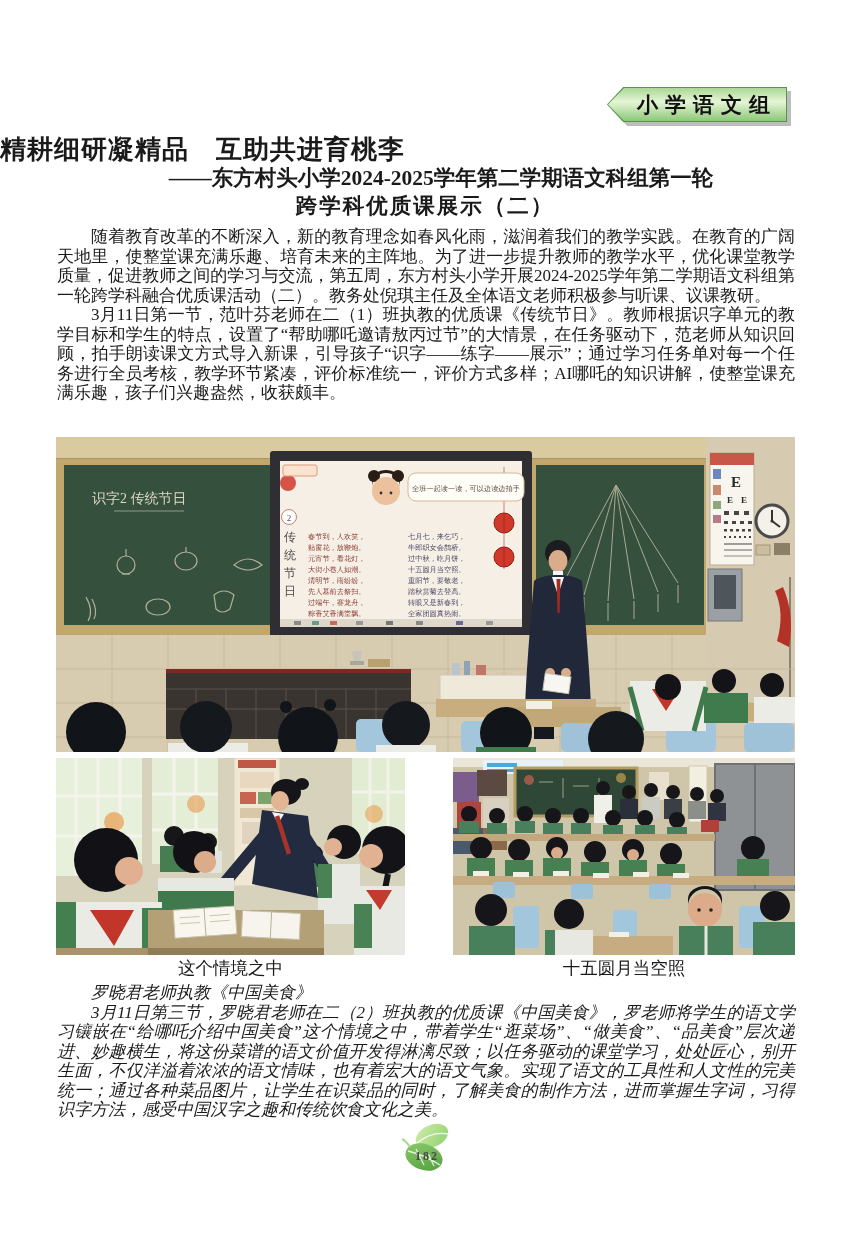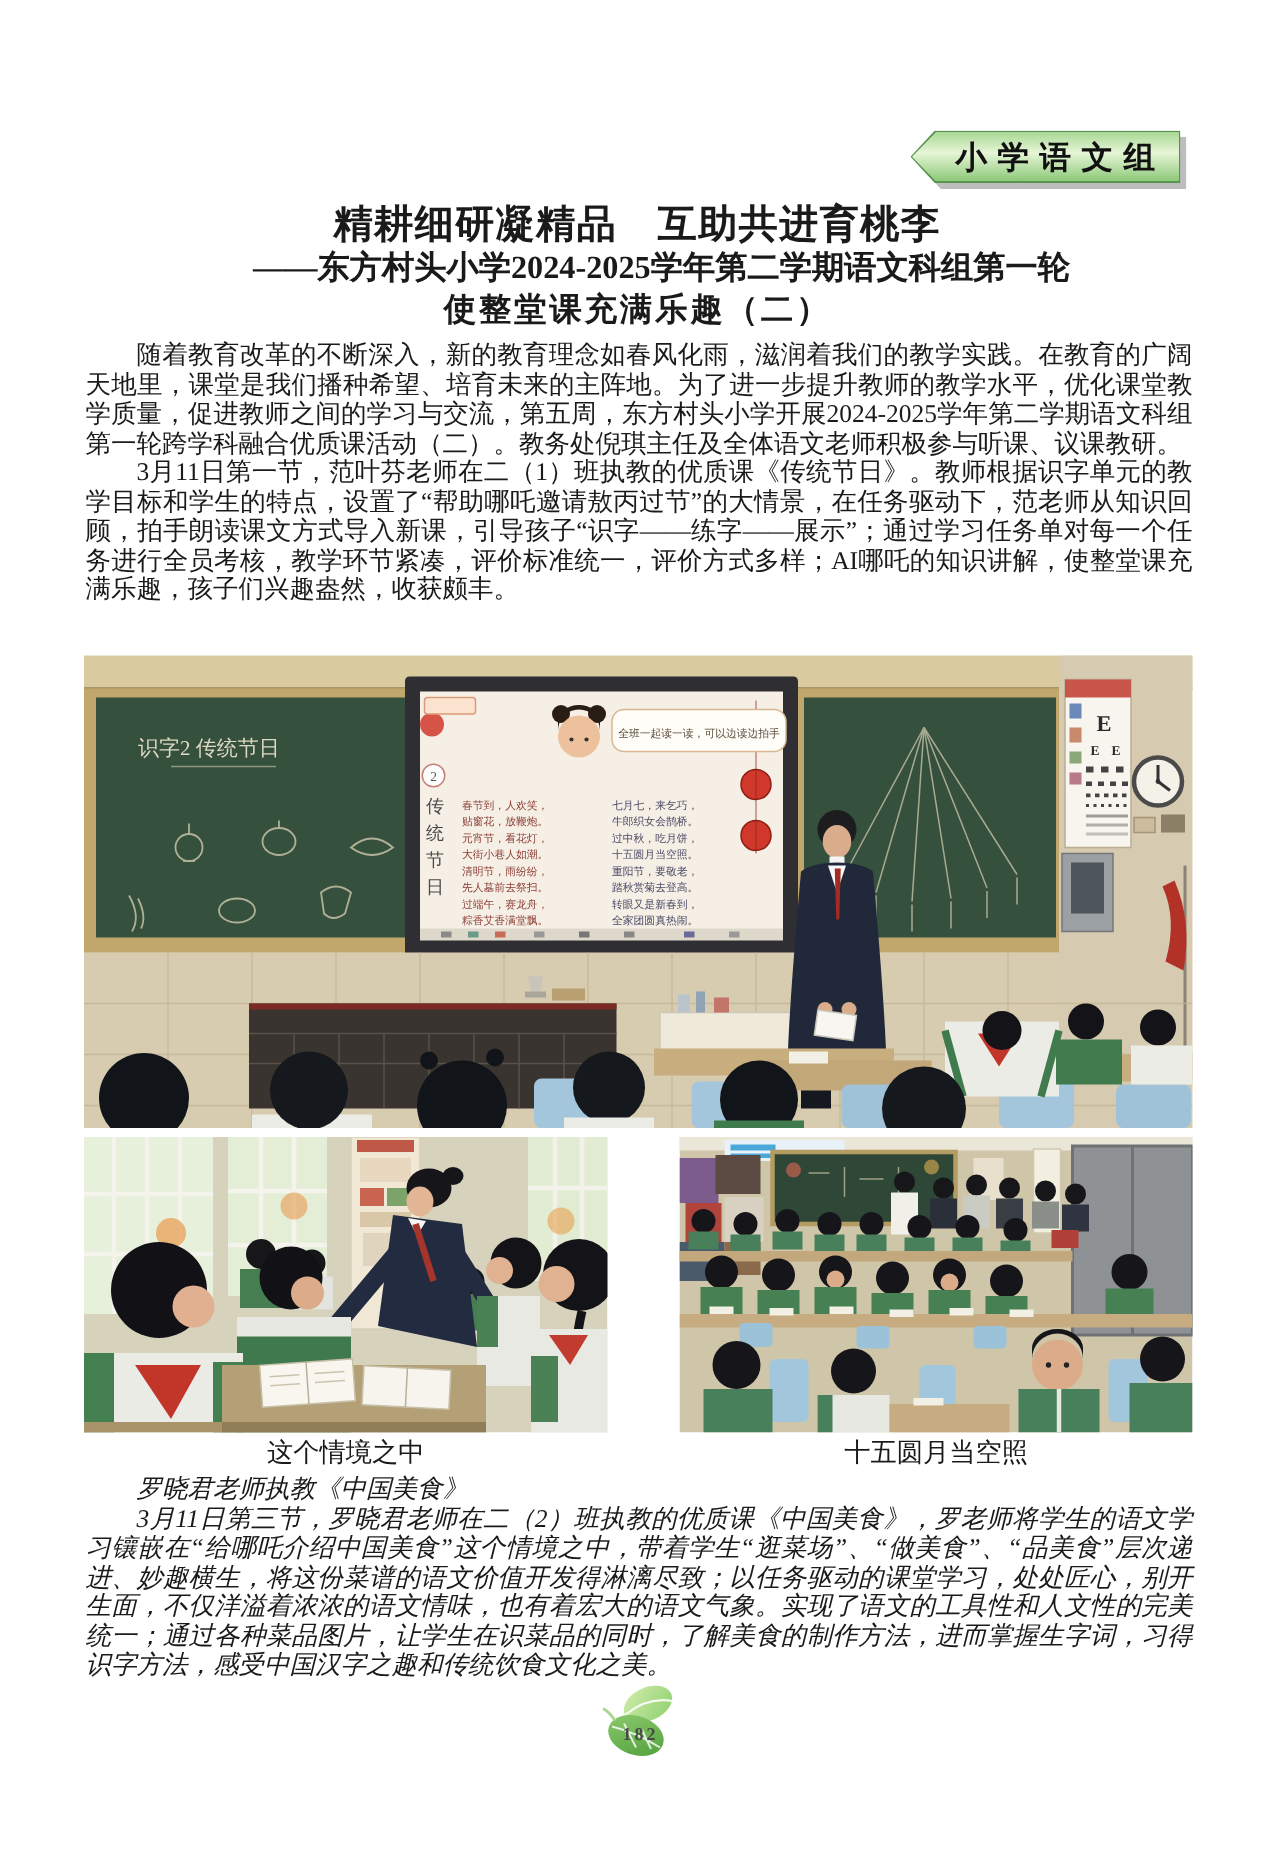--- a/index.html
+++ b/index.html
@@ -13,21 +13,21 @@
     background:#bdbdbd;clip-path:polygon(0 50%,9% 0,100% 0,100% 100%,9% 100%);}
   .badge-border{position:absolute;left:0;top:0;width:100%;height:100%;
     background:#55934e;clip-path:polygon(0 50%,9% 0,100% 0,100% 100%,9% 100%);}
   .badge-fill{position:absolute;left:1px;top:1px;right:1px;bottom:1px;
     background:linear-gradient(180deg,#a8d894 0%,#e6f5d6 42%,#8cc878 100%);
     clip-path:polygon(0 50%,9% 0,100% 0,100% 100%,9% 100%);
     display:flex;align-items:center;justify-content:center;}
   .badge-text{font-weight:bold;font-size:21px;letter-spacing:7px;color:#111;
     padding-left:20px;font-family:"Liberation Serif","DejaVu Serif",serif;}
   
-  .title1{position:absolute;left:0;top:132px;width:100%;text-align:center;
+  .title1{position:absolute;left:0;top:132px;width:100%;text-align:left;
     font-family:"Liberation Sans","DejaVu Sans",sans-serif;font-weight:bold;
     font-size:26px;letter-spacing:1px;}
   .sub1{position:absolute;left:16px;top:163px;width:100%;text-align:center;
     font-weight:bold;font-size:21.5px;}
   .sub2{position:absolute;left:0;top:191px;width:100%;text-align:center;
     font-weight:bold;font-size:21.5px;letter-spacing:2px;}
   
   .textblock{position:absolute;left:57px;width:738px;font-size:17px;line-height:19.5px;}
   .tb1{top:227px;}
   .tb2{top:983px;font-style:italic;}
@@ -54,24 +54,24 @@
   <div class="badge-wrap">
     <div class="badge-shadow"></div>
     <div class="badge-border"></div>
     <div class="badge-fill">
       <span class="badge-text">小学语文组</span>
     </div>
   </div>
 
   <div class="title1">精耕细研凝精品　互助共进育桃李</div>
   <div class="sub1">——东方村头小学2024-2025学年第二学期语文科组第一轮</div>
-  <div class="sub2">使整堂课充满乐趣（二）</div>
+  <div class="sub2">跨学科优质课展示（二）</div>
 
   <div class="textblock tb1">
-    <p>随着教育改革的不断深入，新的教育理念如春风化雨，滋润着我们的教学实践。在教育的广阔天地里，课堂是我们播种希望、培育未来的主阵地。为了进一步提升教师的教学水平，优化课堂教学质量，促进教师之间的学习与交流，第五周，东方村头小学开展2024-2025学年第二学期语文科组第一轮跨学科融合优质课活动（二）。教务处倪琪主任及全体语文老师积极参与听课、议课教研。</p>
+    <p>随着教育改革的不断深入，新的教育理念如春风化雨，滋润着我们的教学实践。在教育的广阔天地里，使整堂课充满乐趣、培育未来的主阵地。为了进一步提升教师的教学水平，优化课堂教学质量，促进教师之间的学习与交流，第五周，东方村头小学开展2024-2025学年第二学期语文科组第一轮跨学科融合优质课活动（二）。教务处倪琪主任及全体语文老师积极参与听课、议课教研。</p>
     <p>3月11日第一节，范叶芬老师在二（1）班执教的优质课《传统节日》。教师根据识字单元的教学目标和学生的特点，设置了“帮助哪吒邀请敖丙过节”的大情景，在任务驱动下，范老师从知识回顾，拍手朗读课文方式导入新课，引导孩子“识字——练字——展示”；通过学习任务单对每一个任务进行全员考核，教学环节紧凑，评价标准统一，评价方式多样；AI哪吒的知识讲解，使整堂课充满乐趣，孩子们兴趣盎然，收获颇丰。</p>
   </div>
 
   <div class="photo photo-main">
   <svg width="739" height="315" viewBox="0 0 739 315">
 
     <rect x="0" y="0" width="739" height="315" fill="#cec19f"></rect>
     <rect x="0" y="0" width="739" height="22" fill="#d9caa0"></rect>
     <line x1="0" y1="22" x2="739" y2="22" stroke="#a89468" stroke-width="2"></line>
 

